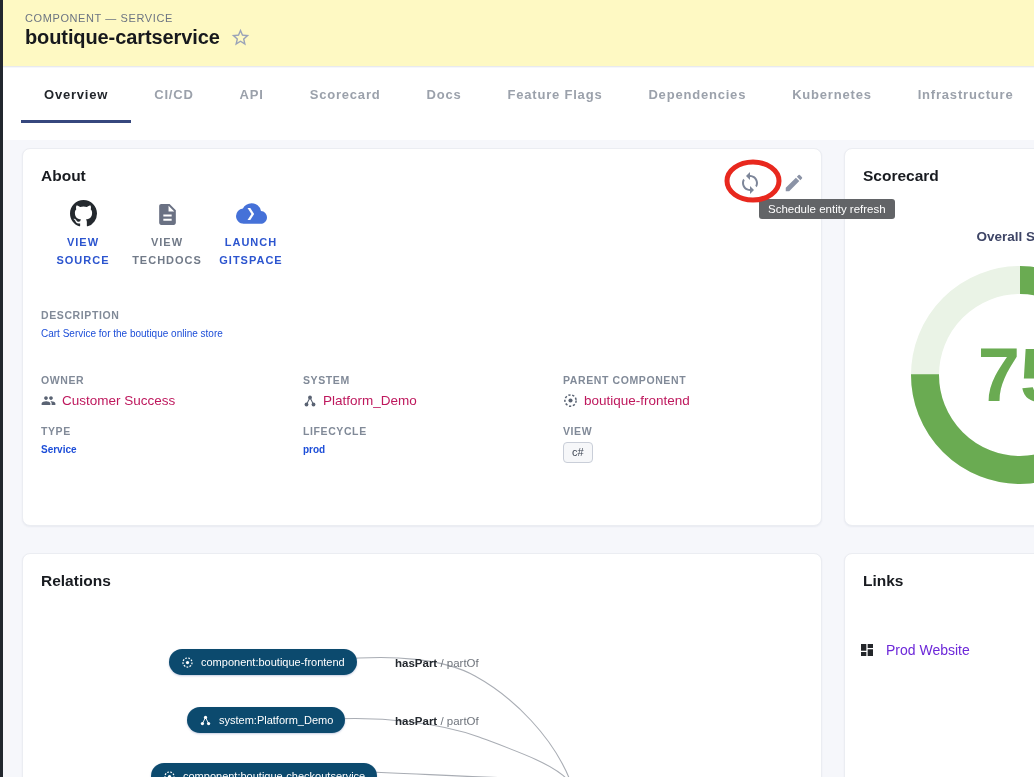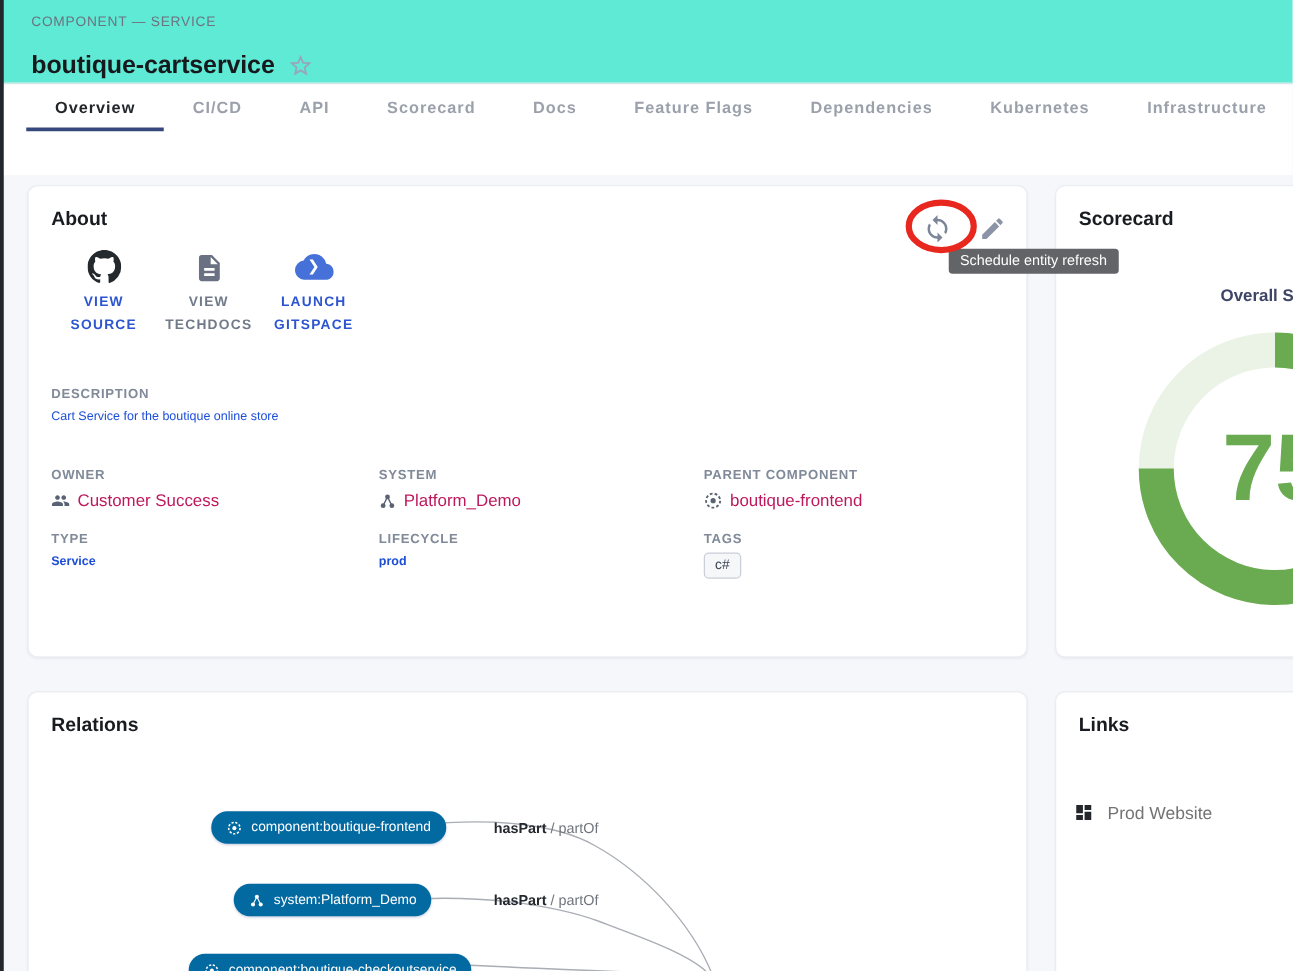--- a/index.html
+++ b/index.html
@@ -2,31 +2,31 @@
 <html><head>
 <meta charset="utf-8">
 <style>
   * { margin:0; padding:0; box-sizing:border-box; }
   html,body { width:1034px; height:777px; overflow:hidden; background:#f6f7fb;
     font-family:"Liberation Sans","DejaVu Sans",sans-serif; }
 
   .left-edge { position:absolute; left:0; top:0; width:3px; height:777px; background:#22272e; z-index:40; }
 
   
-  .page-header { position:absolute; left:0; top:0; width:1034px; height:67px; background:#5eead4;
+  .page-header { position:absolute; left:0; top:0; width:1034px; height:67px; background:#fef9c3;
     border-bottom:1px solid #e8eaee; padding:12px 0 0 25px; }
   .kind { font-size:11px; color:#6c7482; letter-spacing:.6px; font-weight:400; }
-  .title-row { display:flex; align-items:center; margin-top:17px; }
+  .title-row { display:flex; align-items:center; margin-top:2px; }
   .title-row h1 { font-size:20px; font-weight:700; color:#17191d; letter-spacing:-.1px; }
   .star { margin-left:10px; display:inline-flex; cursor:pointer; }
 
   
   .tabs { position:absolute; left:0; top:68px; width:1034px; height:72px; background:#fff;
     display:flex; align-items:flex-start; padding-left:21px; }
-  .tab { height:37px; display:flex; align-items:center; padding:0 23px; font-size:13px;
+  .tab { height:55px; display:flex; align-items:center; padding:0 23px; font-size:13px;
     font-weight:600; letter-spacing:.8px; color:#9ba1ab; border-bottom:3px solid transparent;
     cursor:pointer; white-space:nowrap; }
   .tab.active { color:#22262b; border-bottom-color:#36477e; }
 
   
   .content { position:absolute; left:0; top:140px; width:1034px; height:637px;padding-left:43px; }
   .card { position:absolute; background:#fff; border:1px solid #ebedf2; border-radius:8px;
     box-shadow:0 1px 2px rgba(25,39,80,.06); }
   .card h2 { position:absolute; left:18px; top:18px; font-size:15.5px; font-weight:700; color:#181b20; }
 
@@ -79,30 +79,30 @@
   .donut { position:absolute; left:45px; top:96px; }
   .score-num { position:absolute; left:45px; top:184px; width:260px; text-align:center;
     font-size:76px; font-weight:600; color:#6aab52; line-height:84px; }
 
   
   .edges { position:absolute; left:0; top:0; width:800px; height:398px; }
   .edge-label { position:absolute; font-size:11.5px; color:#6f747c; white-space:nowrap; }
   .edge-label b { color:#24292f; font-weight:700; }
   .el-1 { left:372px; top:103px; }
   .el-2 { left:372px; top:161px; }
-  .node-pill { position:absolute; height:26px; background:#0369a1; border-radius:13px; color:#fff;
+  .node-pill { position:absolute; height:26px; background:#0c4a6e; border-radius:13px; color:#fff;
     display:flex; align-items:center; gap:7px; padding:0 12px; font-size:11px; white-space:nowrap;
     cursor:pointer; box-shadow:0 1px 2px rgba(30,60,140,.25); }
   .np-1 { left:146px; top:95px; }
   .np-2 { left:164px; top:153px; }
   .np-3 { left:128px; top:209px; }
 
   
   .link-item { position:absolute; left:14px; top:88px; display:flex; align-items:center; gap:11px;
-    color:#737373; font-size:14px; text-decoration:none; cursor:pointer;text-align:right; }
+    color:#6d28d9; font-size:14px; text-decoration:none; cursor:pointer;text-align:right; }
 </style>
 </head>
 <body>
 
 <div class="left-edge"></div>
 
 <header class="page-header">
   <div class="kind">COMPONENT — SERVICE</div>
   <div class="title-row">
     <h1>boutique-cartservice</h1>
@@ -213,21 +213,21 @@
 
     <div class="field f-type">
       <div class="flabel">TYPE</div>
       <div class="fvalue bold">Service</div>
     </div>
     <div class="field f-lifecycle">
       <div class="flabel">LIFECYCLE</div>
       <div class="fvalue bold">prod</div>
     </div>
     <div class="field f-tags">
-      <div class="flabel">TAGS</div>
+      <div class="flabel">VIEW</div>
       <span class="chip">c#</span>
     </div>
   </section>
 
   <section class="card scorecard-card">
     <h2>Scorecard</h2>
     <div class="sc-subtitle">Overall Score</div>
     <svg class="donut" width="260" height="260" viewBox="0 0 260 260">
       <circle cx="130" cy="130" r="95" fill="none" stroke="#eaf3e6" stroke-width="28"></circle>
       <circle cx="130" cy="130" r="95" fill="none" stroke="#6aab52" stroke-width="28" stroke-dasharray="447.7 596.9" transform="rotate(-90 130 130)"></circle>

